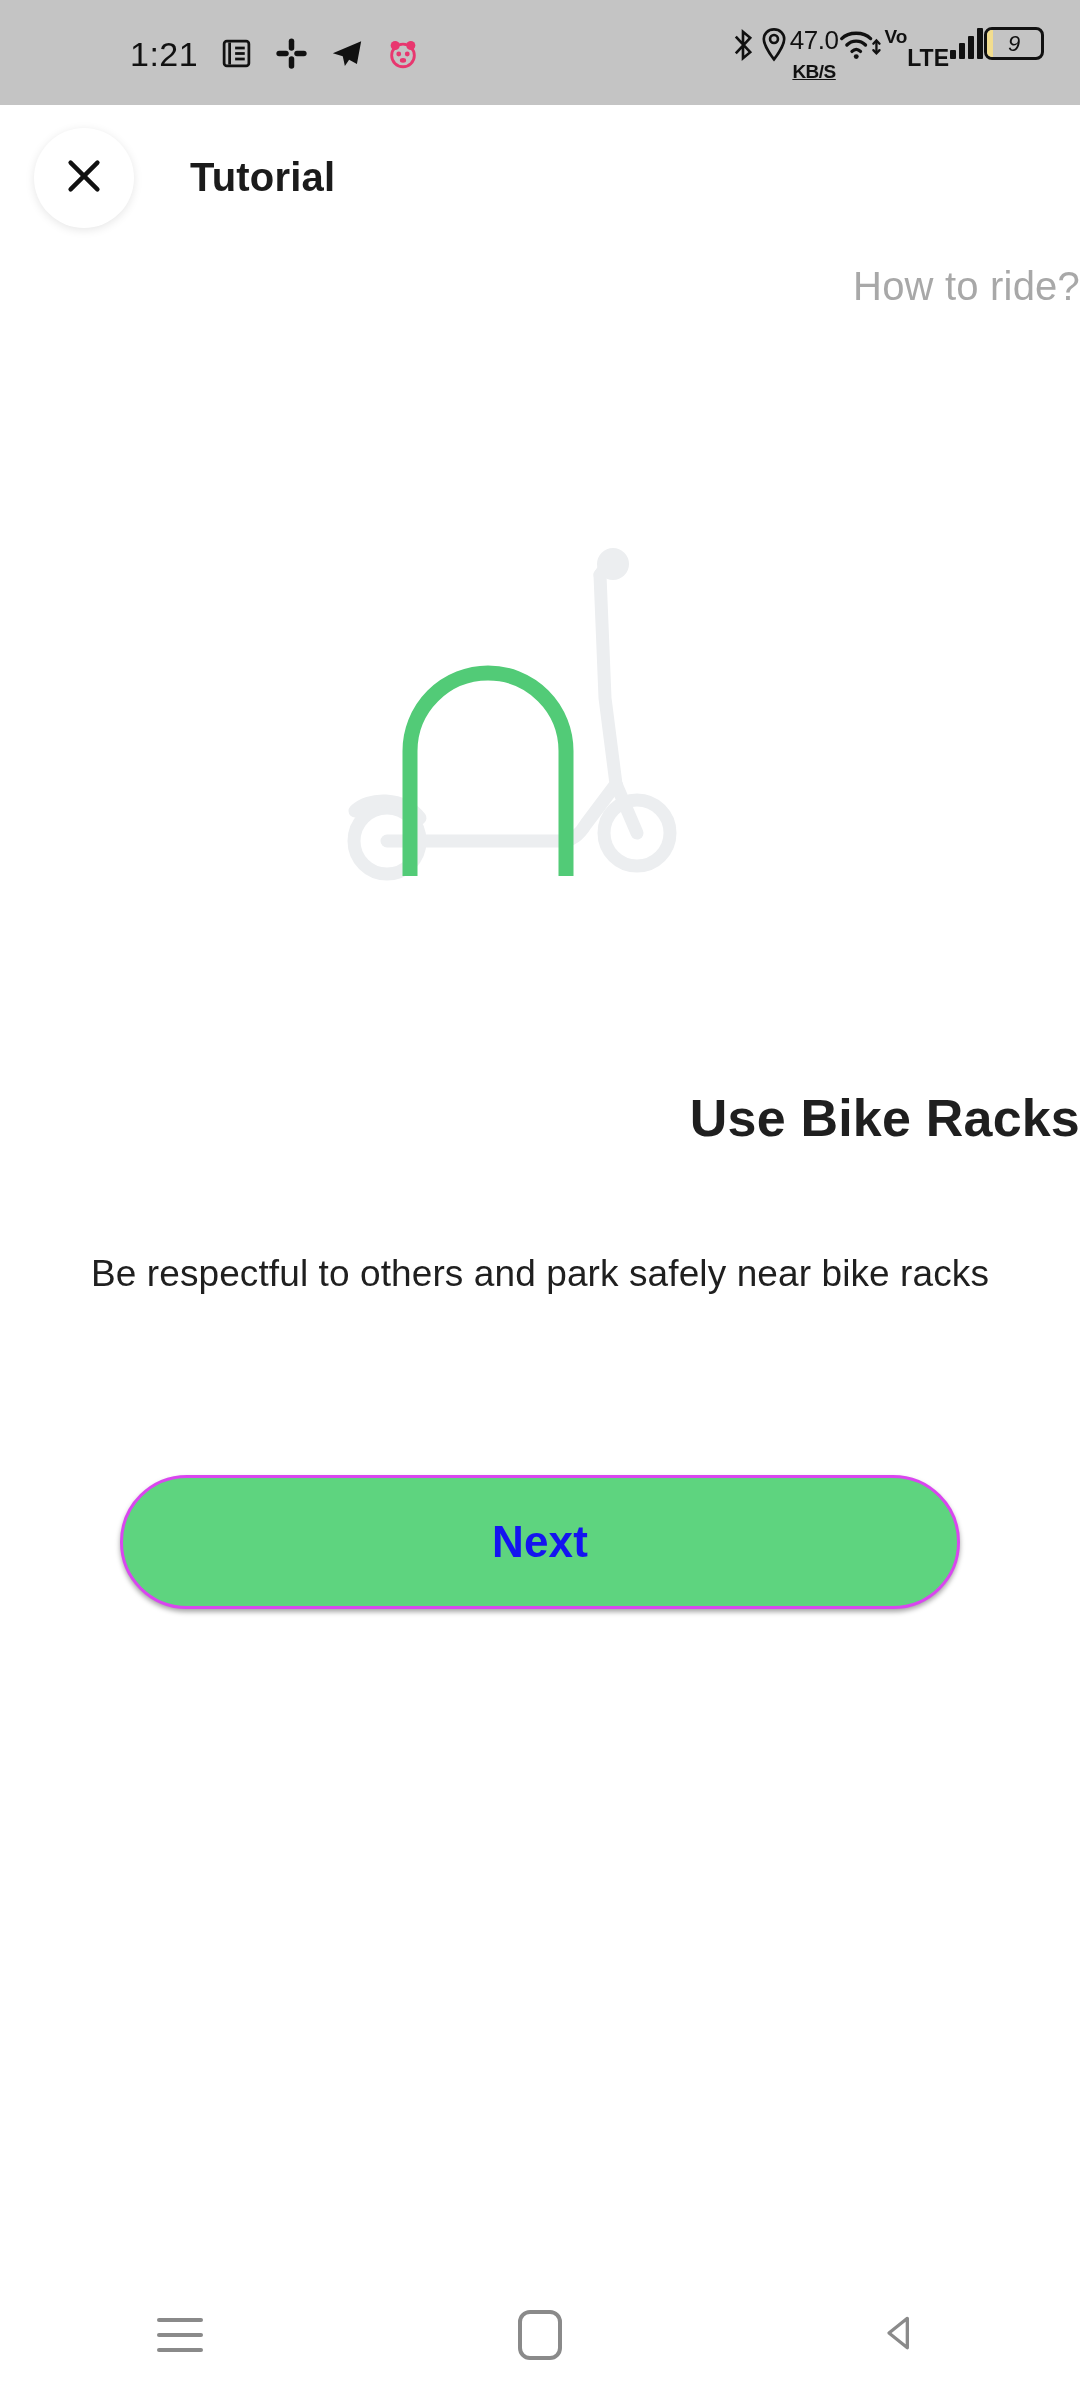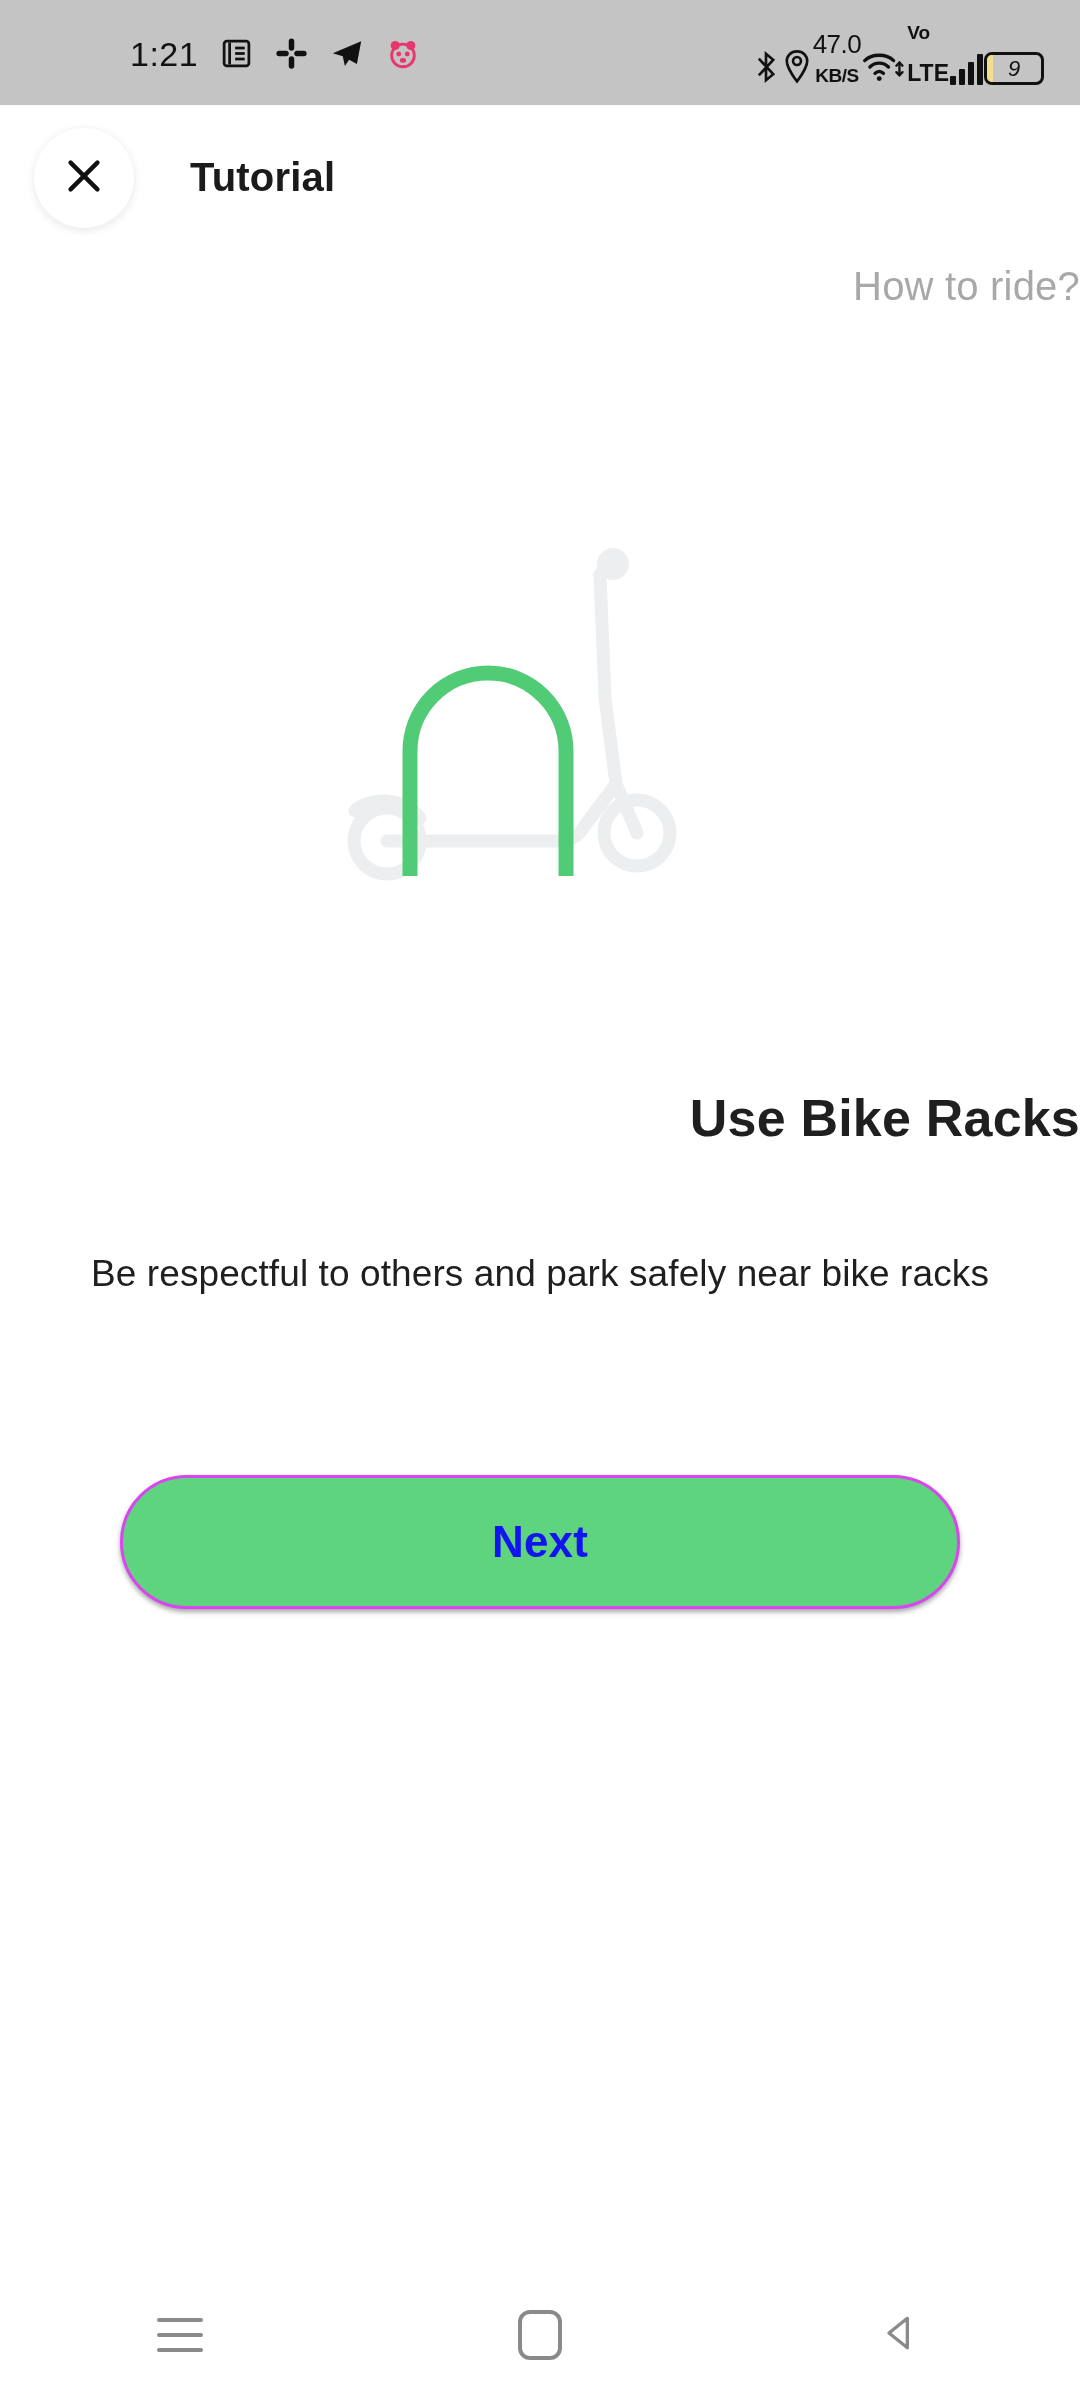--- a/index.html
+++ b/index.html
@@ -15,36 +15,36 @@
   #status-bar {
     height:105px;
     background:#c4c4c4;
     display:flex;
     align-items:center;
     justify-content:space-between;
     padding:2px 36px 0 130px;
     position:relative;
   }
   .status-left { display:flex; align-items:center; gap:22px; }
-  .status-right { display:flex; align-items:flex-end; gap:1px; }
+  .status-right { display:flex; align-items:flex-start; gap:1px; }
   #status-clock {
     font-size:34px; color:#111; font-weight:400;
     letter-spacing:0.5px; line-height:1;
   }
   .sicon { display:flex; align-items:center; justify-content:center; }
 
   .net-speed {
     display:flex; flex-direction:column; align-items:center;
     line-height:1; color:#111;
   }
   .net-speed .val { font-size:26px; font-weight:500; letter-spacing:-0.5px; }
-  .net-speed .unit { font-size:19px; font-weight:700; margin-top:9px; letter-spacing:-0.5px; }
+  .net-speed .unit { font-size:19px; font-weight:700; margin-top:9px; letter-spacing:-0.5px;text-decoration:underline; }
 
   .volte {
-    display:flex; flex-direction:column; align-items:flex-start;
+    display:flex; align-items:flex-start;
     line-height:1; color:#111; font-weight:700;
   }
   .volte .l1 { font-size:19px; }
   .volte .l2 { font-size:23px; margin-top:20px; }
 
   
   .sig { display:flex; align-items:flex-end; gap:3px; height:32px; }
   .sig i { display:block; width:6px; background:#111; border-radius:1px; }
   .sig i:nth-child(1){height:9px;}
   .sig i:nth-child(2){height:16px;}

